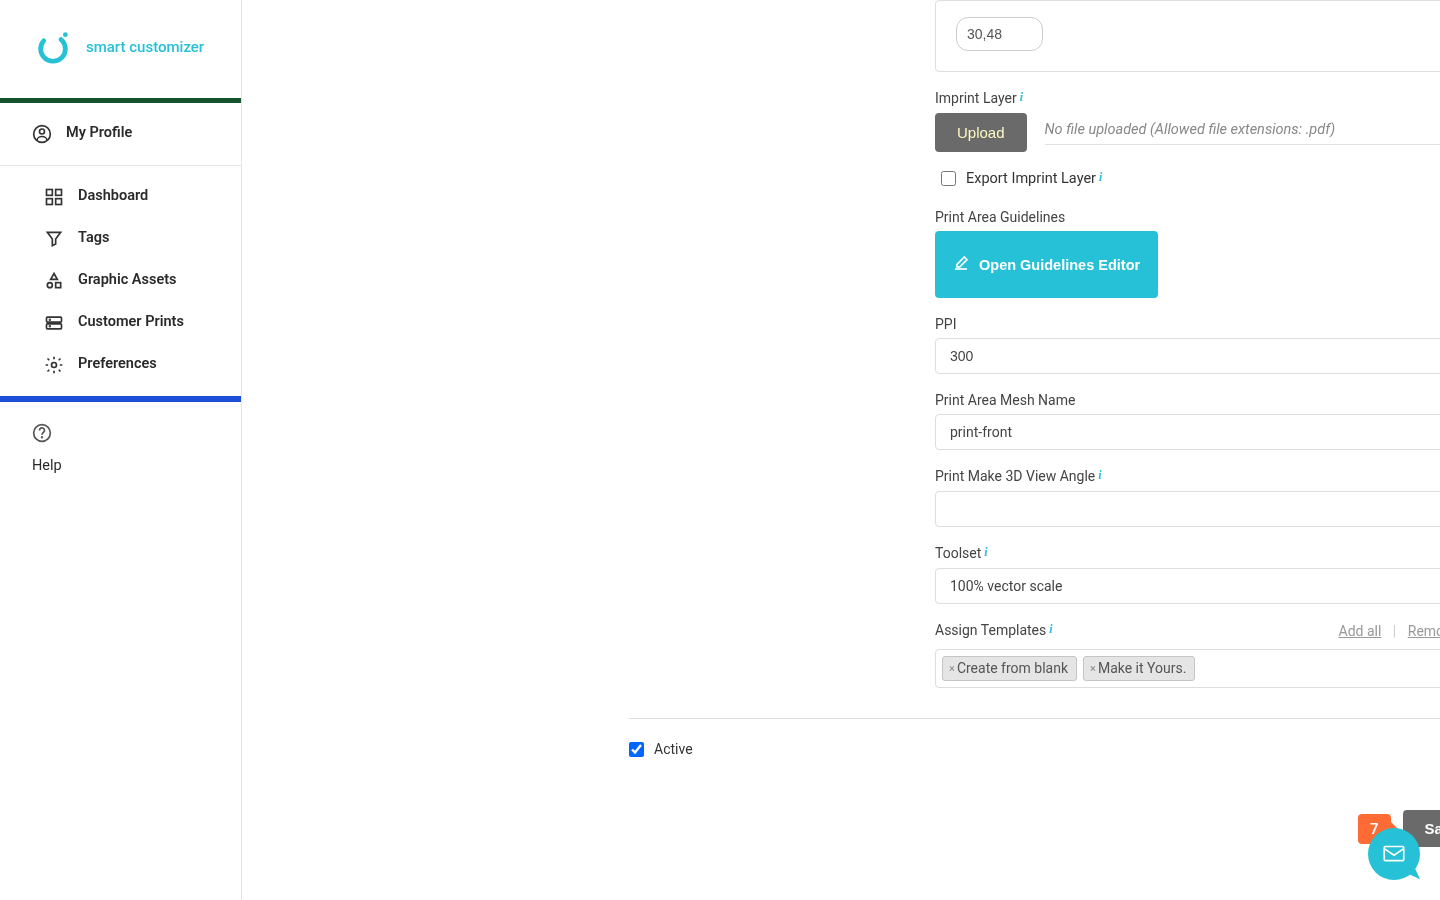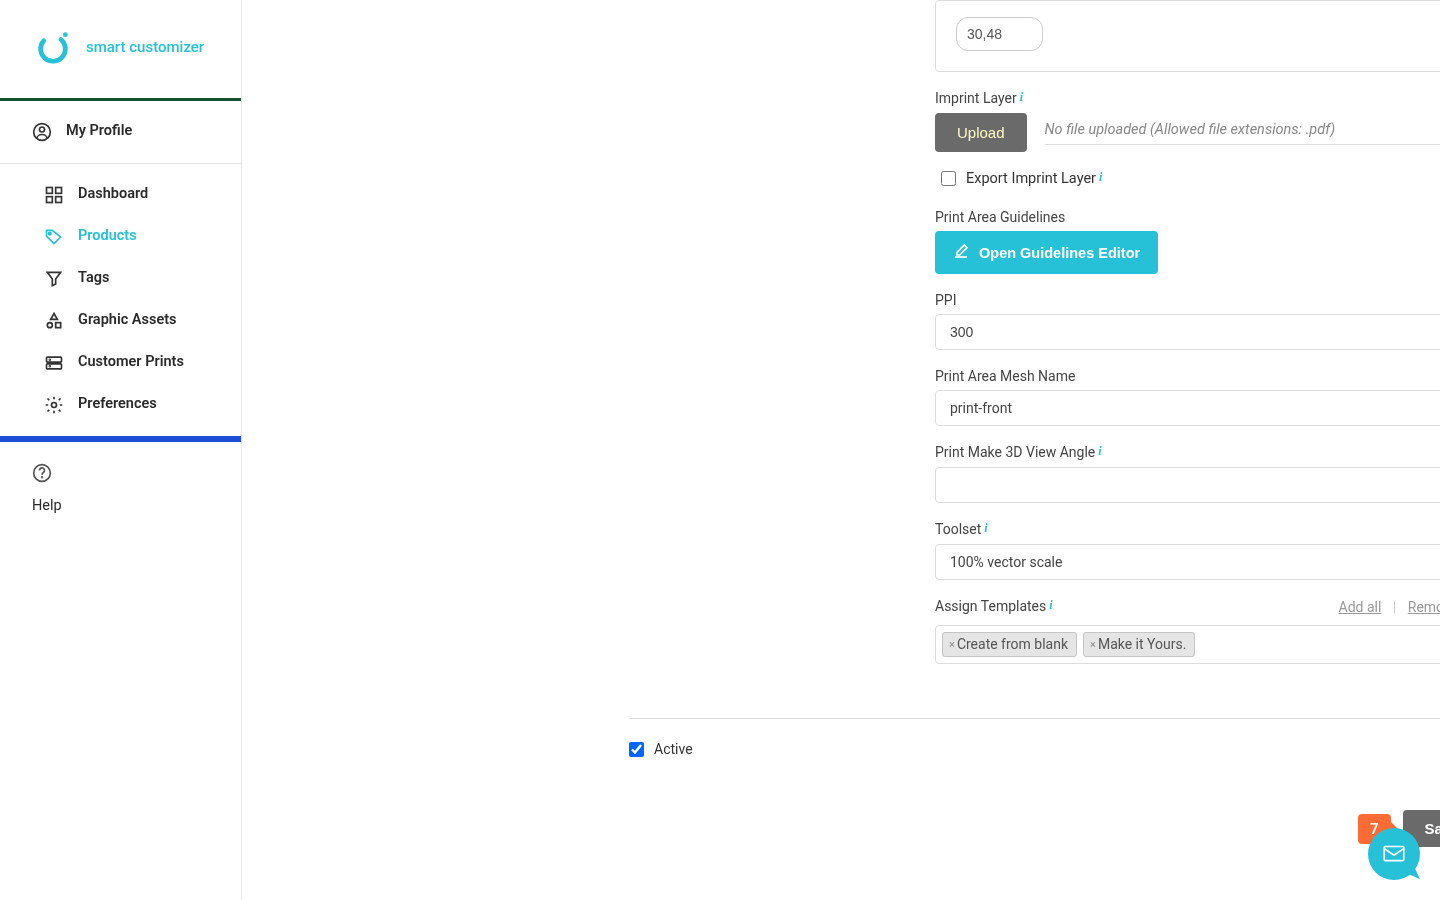--- a/index.html
+++ b/index.html
@@ -24,21 +24,21 @@
       left: 0;
       top: 0;
       width: 242px;
       height: 900px;
       background: #fff;
       border-right: 1px solid #e5e5e5;
     }
     
     .logo-area {
       padding: 28px 32px 32px 34px;
-      border-bottom: 3px solid #14532d;
+      border-bottom: 5px solid #14532d;
       display: flex;
       align-items: center;
       gap: 14px;
     }
     
     .logo-icon {
       width: 38px;
       height: 38px;
     }
     
@@ -193,21 +193,21 @@
     
     .checkbox-label {
       color: #333;
       font-size: 14.5px;
     }
     
     .btn-primary {
       background: #26c1d6;
       color: #fff;
       border: none;
-      padding: 12px 18px;
+      padding: 24px 18px;
       border-radius: 4px;
       font-size: 14.5px;
       font-weight: 600;
       cursor: pointer;
       display: inline-flex;
       align-items: center;
       gap: 10px;
     }
     
     .input-full {
@@ -404,29 +404,20 @@
     <div class="nav-item">
       <span class="nav-icon">
         <svg width="20" height="20" viewBox="0 0 24 24" fill="none" stroke="#333" stroke-width="2">
           <rect x="3" y="3" width="7" height="7"></rect>
           <rect x="14" y="3" width="7" height="7"></rect>
           <rect x="3" y="14" width="7" height="7"></rect>
           <rect x="14" y="14" width="7" height="7"></rect>
         </svg>
       </span>
       <span>Dashboard</span>
-    </div>
-    <div class="nav-item active">
-      <span class="nav-icon">
-        <svg width="20" height="20" viewBox="0 0 24 24" fill="none" stroke="#26c1d6" stroke-width="2">
-          <path d="M20 12l-8 8-9-9V4h7l10 8z"></path>
-          <circle cx="7" cy="8" r="1.5" fill="#26c1d6"></circle>
-        </svg>
-      </span>
-      <span>Products</span>
     </div>
     <div class="nav-item">
       <span class="nav-icon">
         <svg width="20" height="20" viewBox="0 0 24 24" fill="none" stroke="#333" stroke-width="2">
           <path d="M4 4h16l-6 8v6l-4 2v-8L4 4z"></path>
         </svg>
       </span>
       <span>Tags</span>
     </div>
     <div class="nav-item">

